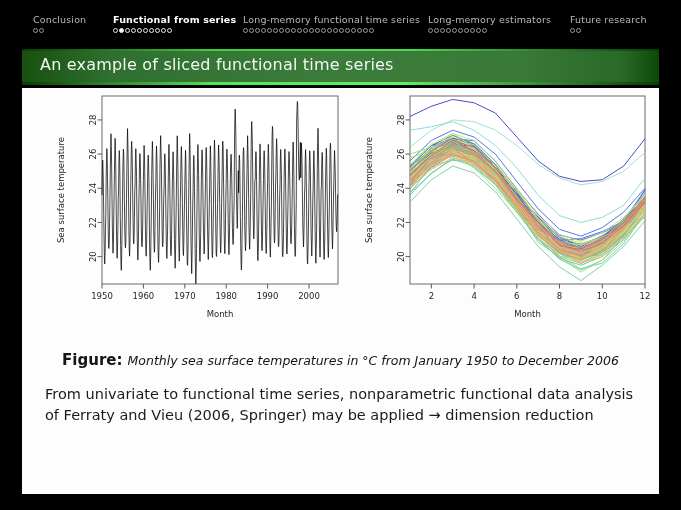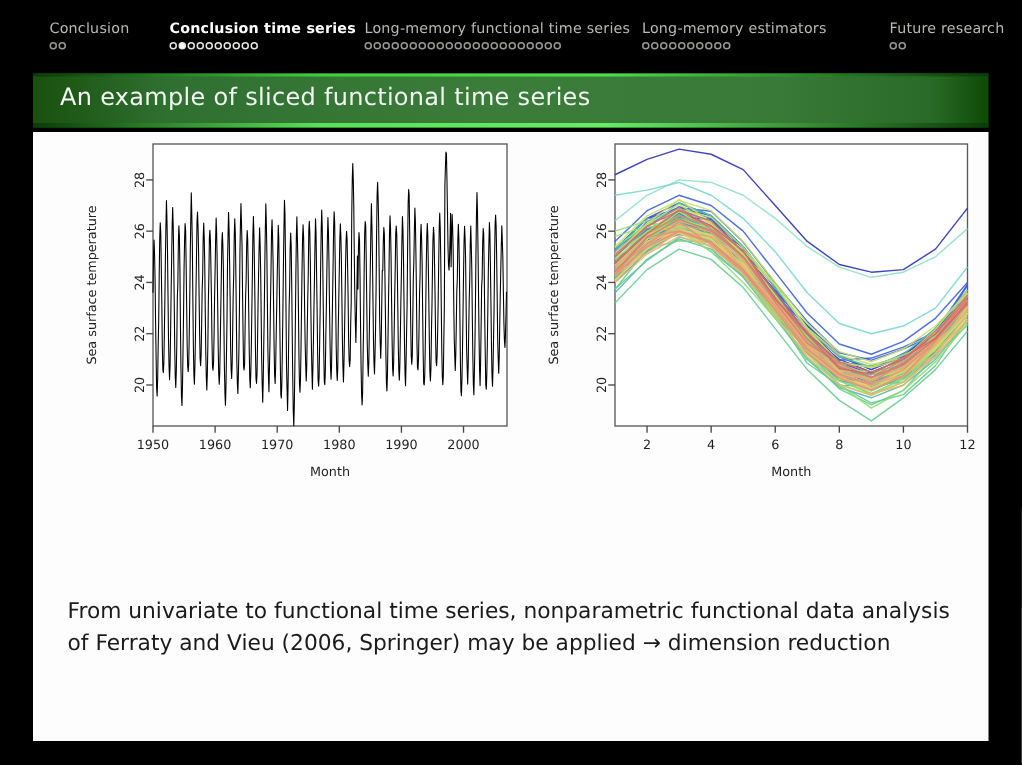--- a/index.html
+++ b/index.html
@@ -34,38 +34,38 @@
   .plots{position:absolute;left:0;top:0;width:637px;height:268px;}
   .plot{position:absolute;top:0;}
   .plot svg{display:block;}
 
   
   .caption{position:absolute;left:0;top:262px;width:637px;text-align:center;}
   .cap-label{font-size:15px;font-weight:bold;color:#151515;}
   .cap-text{font-size:12.5px;font-style:italic;color:#161616;}
 
   
-  .para{position:absolute;left:23px;top:310px;width:595px;font-size:14.5px;
+  .para{position:absolute;left:23px;top:296px;width:595px;font-size:14.5px;
         line-height:21px;color:#1b1b1b;}
 </style>
 </head>
 <body>
 
 <div class="slide">
 
   <div class="navbar" id="navbar">
       <div class="nav-sec" style="left: 33px; top: 0px;">
         <div class="nav-title">Conclusion</div>
         <div class="dots">
           <span class="dot"></span>
           <span class="dot"></span>
         </div>
       </div>
       <div class="nav-sec active" style="left: 113px; top: 0px;">
-        <div class="nav-title">Conclusion time series</div>
+        <div class="nav-title">Functional from series</div>
         <div class="dots">
           <span class="dot"></span>
           <span class="dot on"></span>
           <span class="dot"></span>
           <span class="dot"></span>
           <span class="dot"></span>
           <span class="dot"></span>
           <span class="dot"></span>
           <span class="dot"></span>
           <span class="dot"></span>
@@ -107,21 +107,21 @@
           <span class="dot"></span>
           <span class="dot"></span>
           <span class="dot"></span>
           <span class="dot"></span>
           <span class="dot"></span>
           <span class="dot"></span>
           <span class="dot"></span>
           <span class="dot"></span>
         </div>
       </div>
-      <div class="nav-sec" style="left: 593px; top: 0px;">
+      <div class="nav-sec" style="left: 570px; top: 0px;">
         <div class="nav-title">Future research</div>
         <div class="dots">
           <span class="dot"></span>
           <span class="dot"></span>
         </div>
       </div>
     </div>
 
   <div class="titlebar">
     <div class="hl"></div>
@@ -267,17 +267,21 @@
             <text x="44" y="66.1090909090909" text-anchor="middle" font-size="8.5" fill="#1f1f1f" font-family="&quot;DejaVu Sans&quot;,&quot;Liberation Sans&quot;,sans-serif" transform="rotate(-90 44 66.1090909090909)" dominant-baseline="middle">26</text>
             <line x1="52" y1="31.92727272727268" x2="47.5" y2="31.92727272727268" stroke="#4a4a4a" stroke-width="0.9"></line>
             <text x="44" y="31.92727272727268" text-anchor="middle" font-size="8.5" fill="#1f1f1f" font-family="&quot;DejaVu Sans&quot;,&quot;Liberation Sans&quot;,sans-serif" transform="rotate(-90 44 31.92727272727268)" dominant-baseline="middle">28</text>
             <text x="169.5" y="229" text-anchor="middle" font-size="8.5" fill="#1f1f1f" font-family="&quot;DejaVu Sans&quot;,&quot;Liberation Sans&quot;,sans-serif">Month</text>
             <text x="14" y="102" text-anchor="middle" font-size="8.5" fill="#1f1f1f" font-family="&quot;DejaVu Sans&quot;,&quot;Liberation Sans&quot;,sans-serif" transform="rotate(-90 14 102)">Sea surface temperature</text>
           </svg>
       </div>
 
     </div>
 
+    <div class="caption">
+      <span class="cap-label">Figure:</span>
+      <span class="cap-text">Monthly sea surface temperatures in °C from January 1950 to December 2006</span>
+    </div>
 
     <div class="para">From univariate to functional time series, nonparametric functional data analysis of Ferraty and Vieu (2006, Springer) may be applied → dimension reduction</div>
 
   </div>
 </div>
 
 </body></html>

